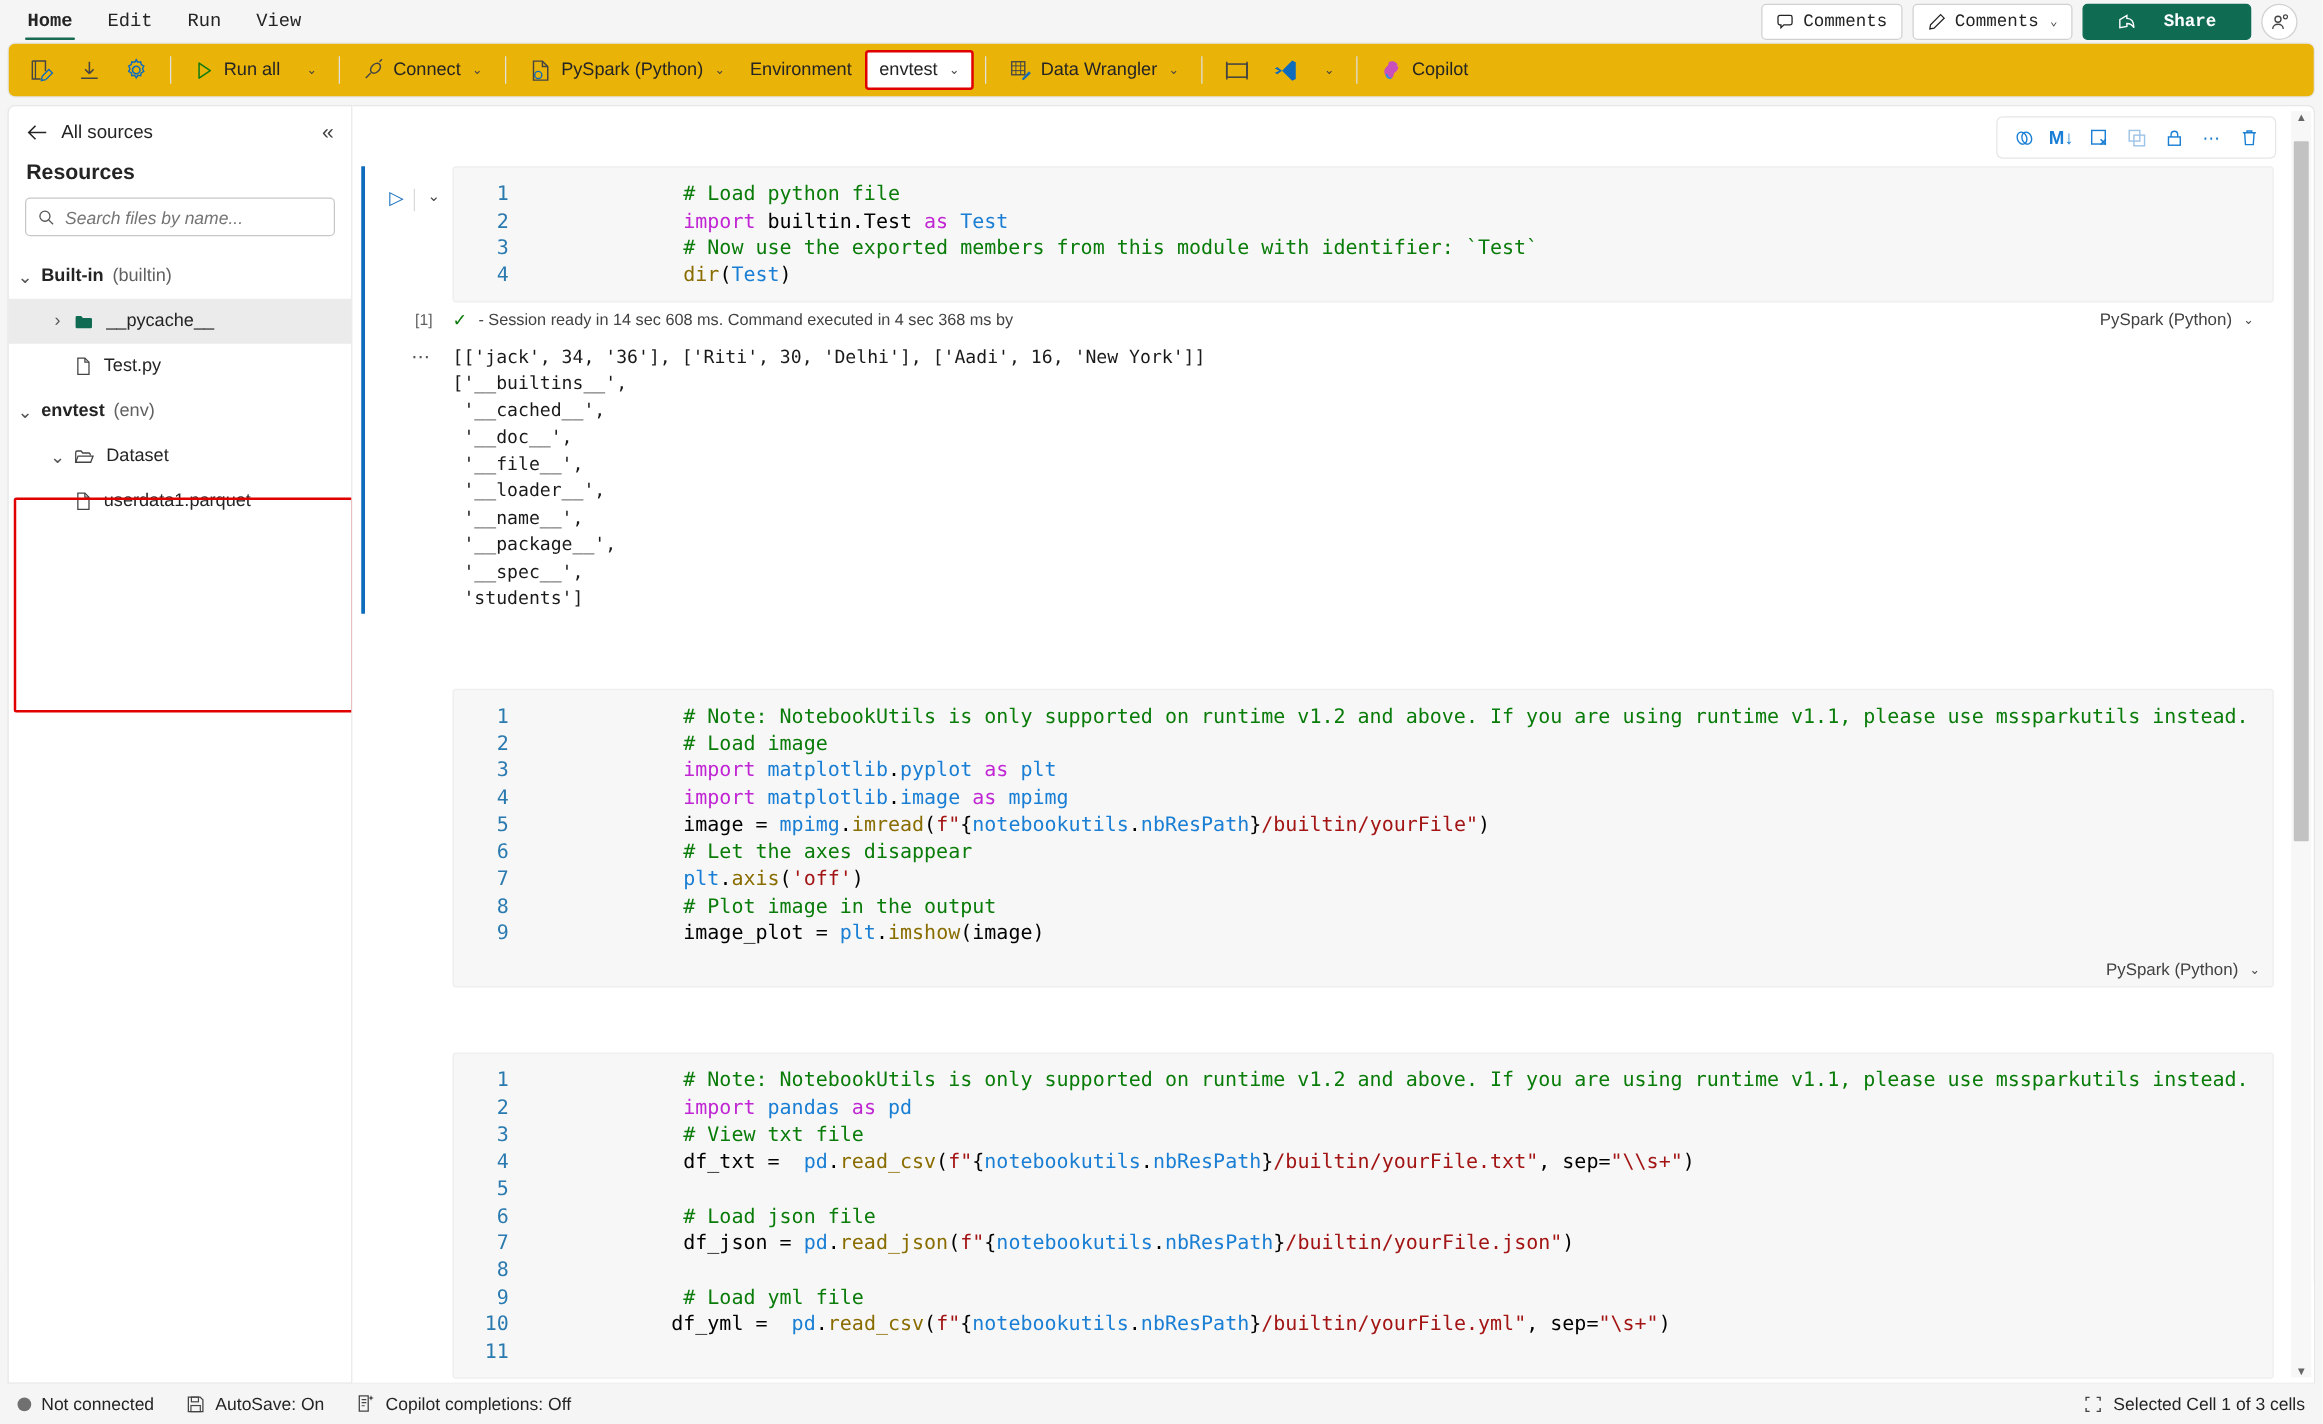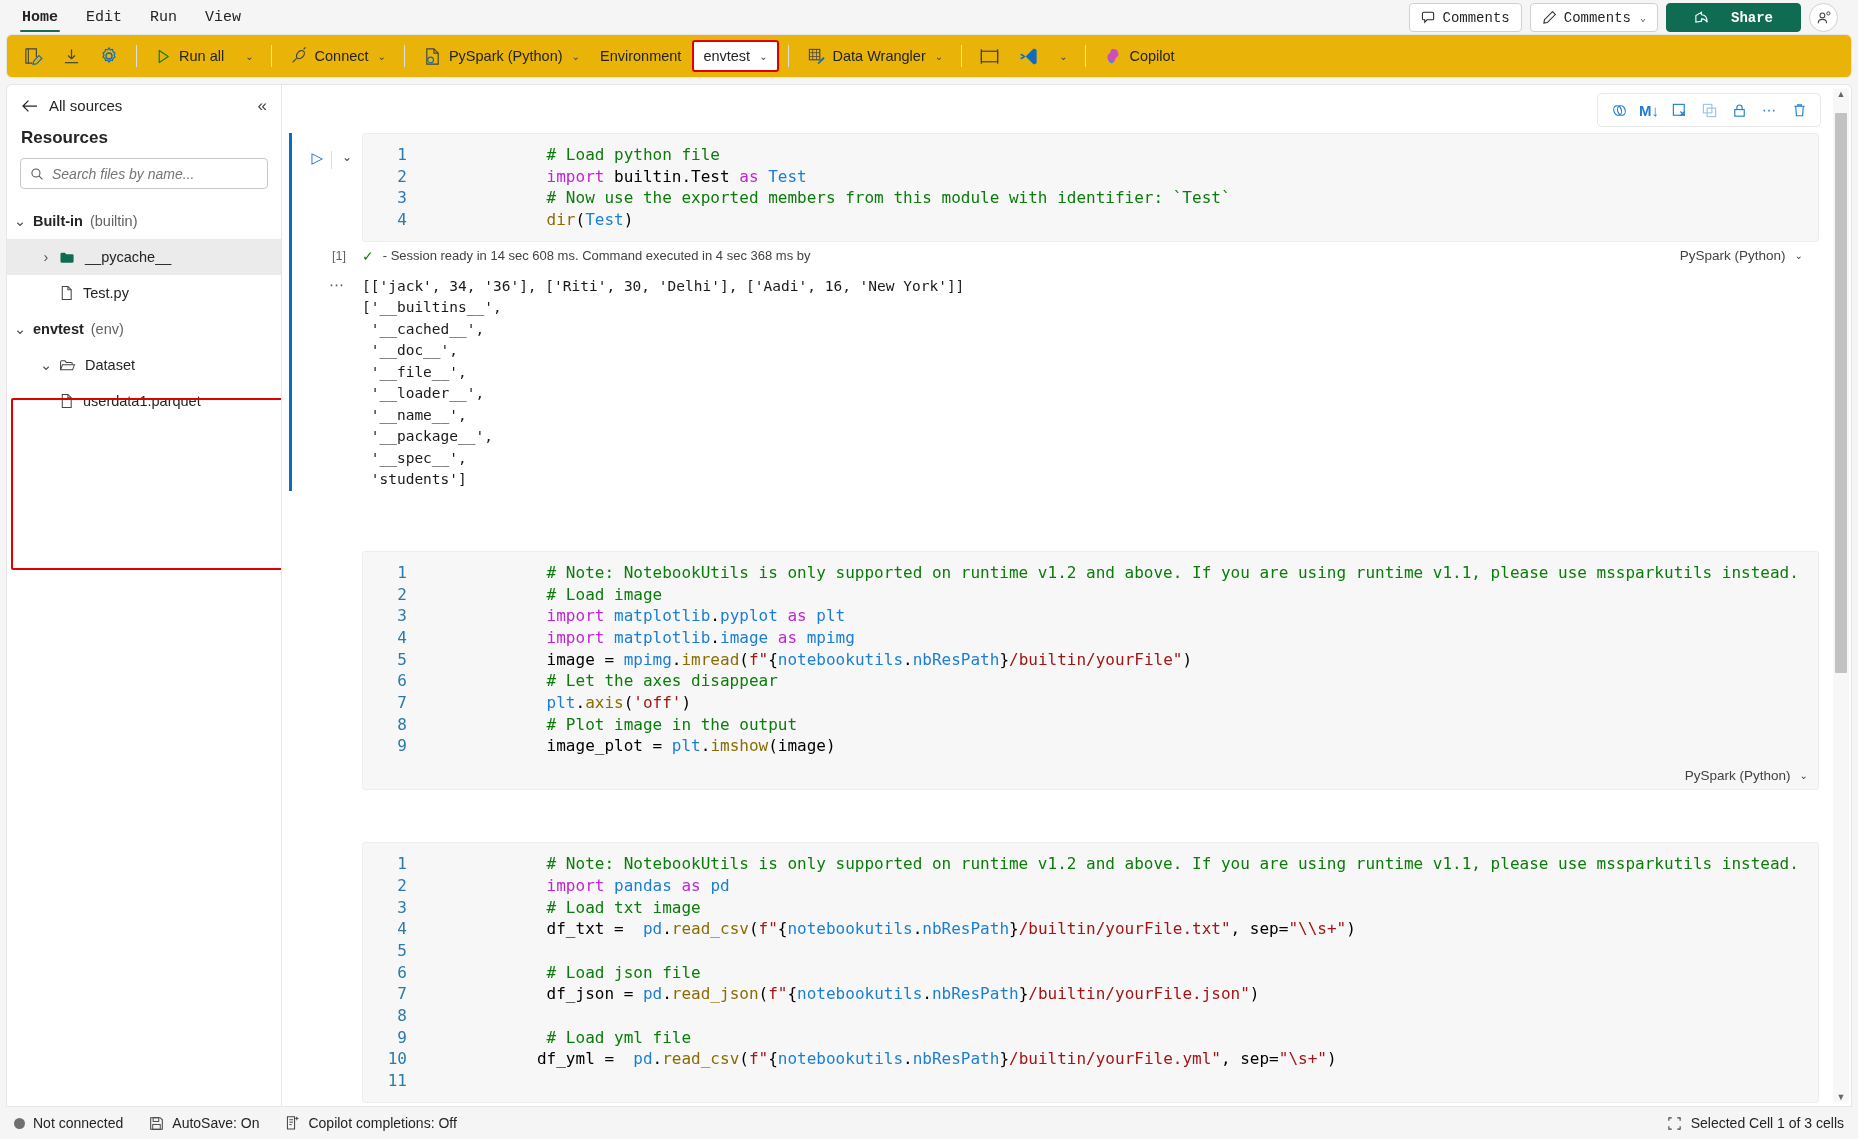--- a/index.html
+++ b/index.html
@@ -603,21 +603,21 @@
           </div>
         </div>
       </div>
 
       <div class="cell" style="margin-top:52px">
         <div class="cell-row">
           <div class="cell-gutter"></div>
           <div class="editor">
             <pre class="code"><span class="ln">1</span><span class="cm">            # Note: NotebookUtils is only supported on runtime v1.2 and above. If you are using runtime v1.1, please use mssparkutils instead.</span>
 <span class="ln">2</span><span class="kw">            import</span> <span class="ty">pandas</span> <span class="kw">as</span> <span class="ty">pd</span>
-<span class="ln">3</span><span class="cm">            # Load txt image</span>
+<span class="ln">3</span><span class="cm">            # View txt file</span>
 <span class="ln">4</span>            df_txt =  <span class="ty">pd</span>.<span class="fn">read_csv</span>(<span class="st">f"</span>{<span class="ty">notebookutils</span>.<span class="ty">nbResPath</span>}<span class="st">/builtin/yourFile.txt"</span>, sep=<span class="st">"\\s+"</span>)
 <span class="ln">5</span>
 <span class="ln">6</span><span class="cm">            # Load json file</span>
 <span class="ln">7</span>            df_json = <span class="ty">pd</span>.<span class="fn">read_json</span>(<span class="st">f"</span>{<span class="ty">notebookutils</span>.<span class="ty">nbResPath</span>}<span class="st">/builtin/yourFile.json"</span>)
 <span class="ln">8</span>
 <span class="ln">9</span><span class="cm">            # Load yml file</span>
 <span class="ln">10</span>           df_yml =  <span class="ty">pd</span>.<span class="fn">read_csv</span>(<span class="st">f"</span>{<span class="ty">notebookutils</span>.<span class="ty">nbResPath</span>}<span class="st">/builtin/yourFile.yml"</span>, sep=<span class="st">"\s+"</span>)
 <span class="ln">11</span></pre>
           </div>
         </div>

